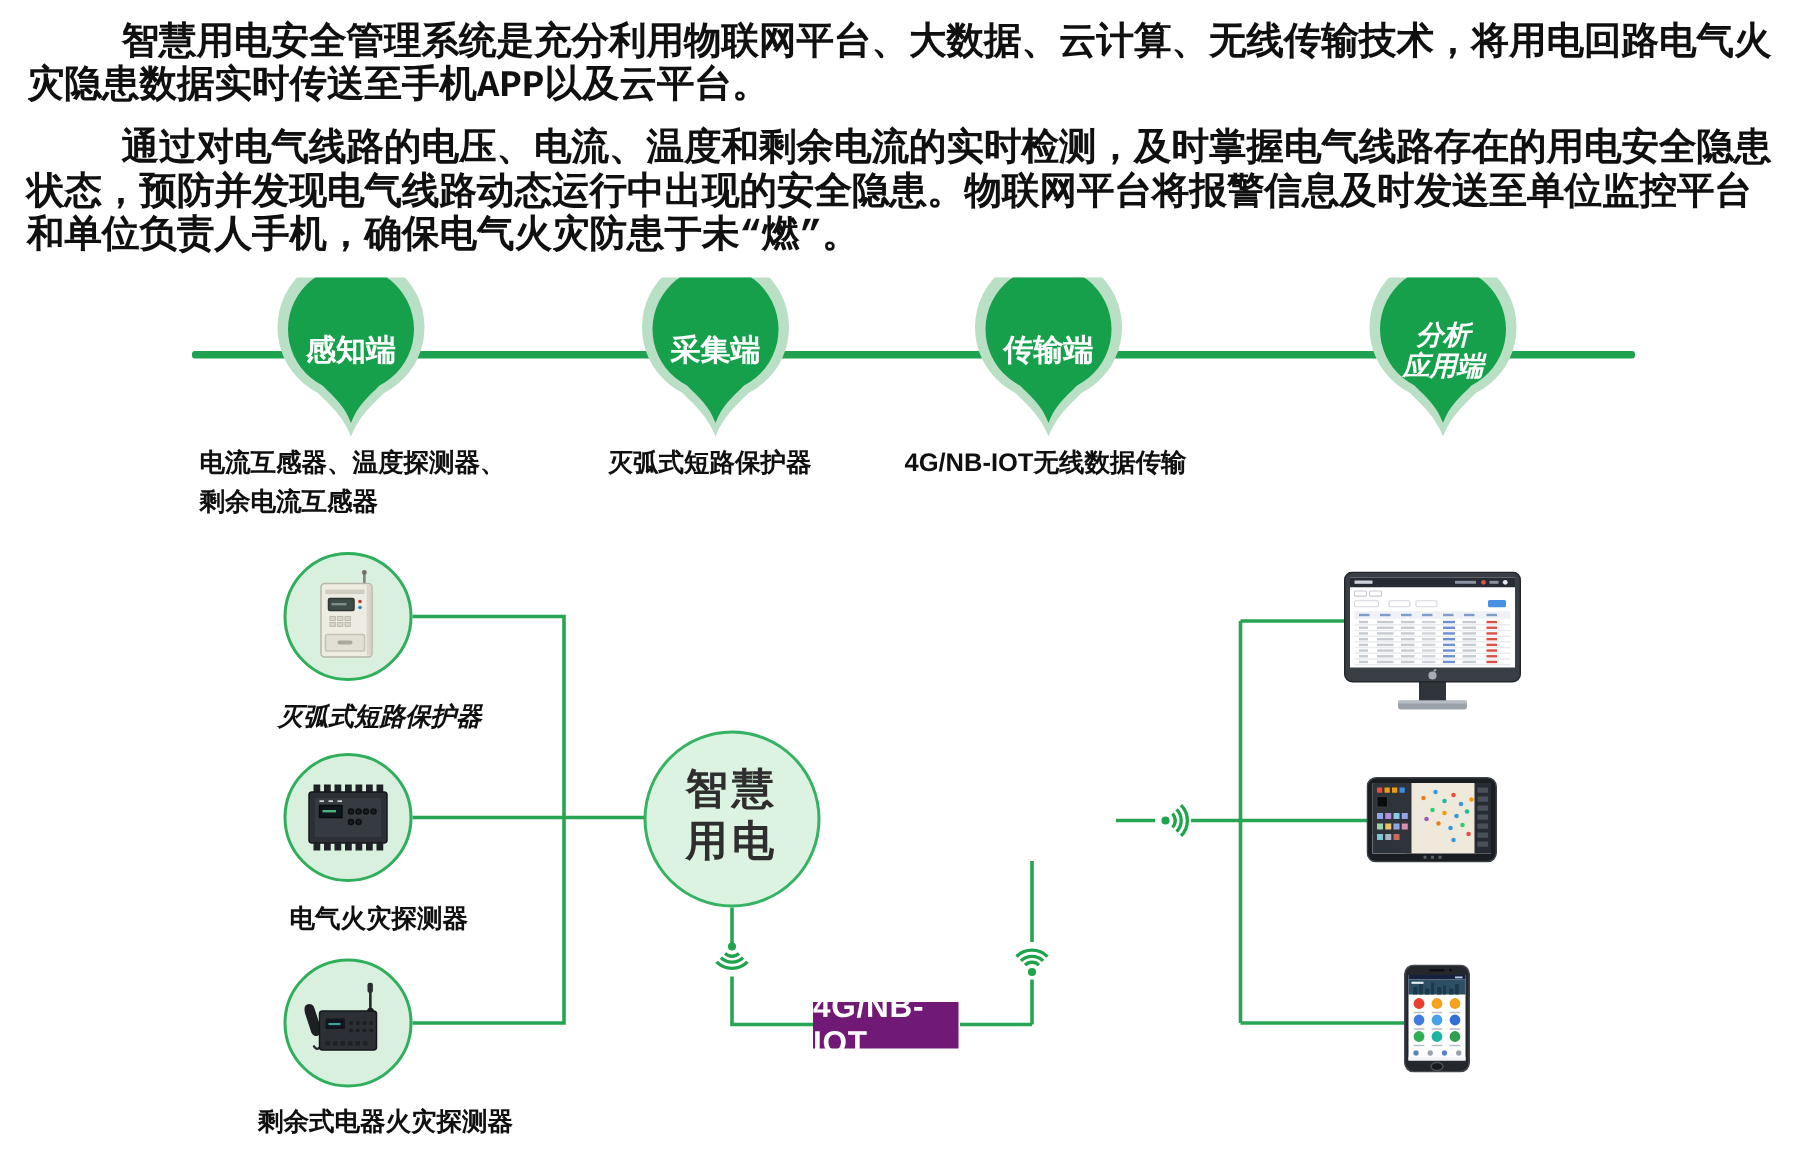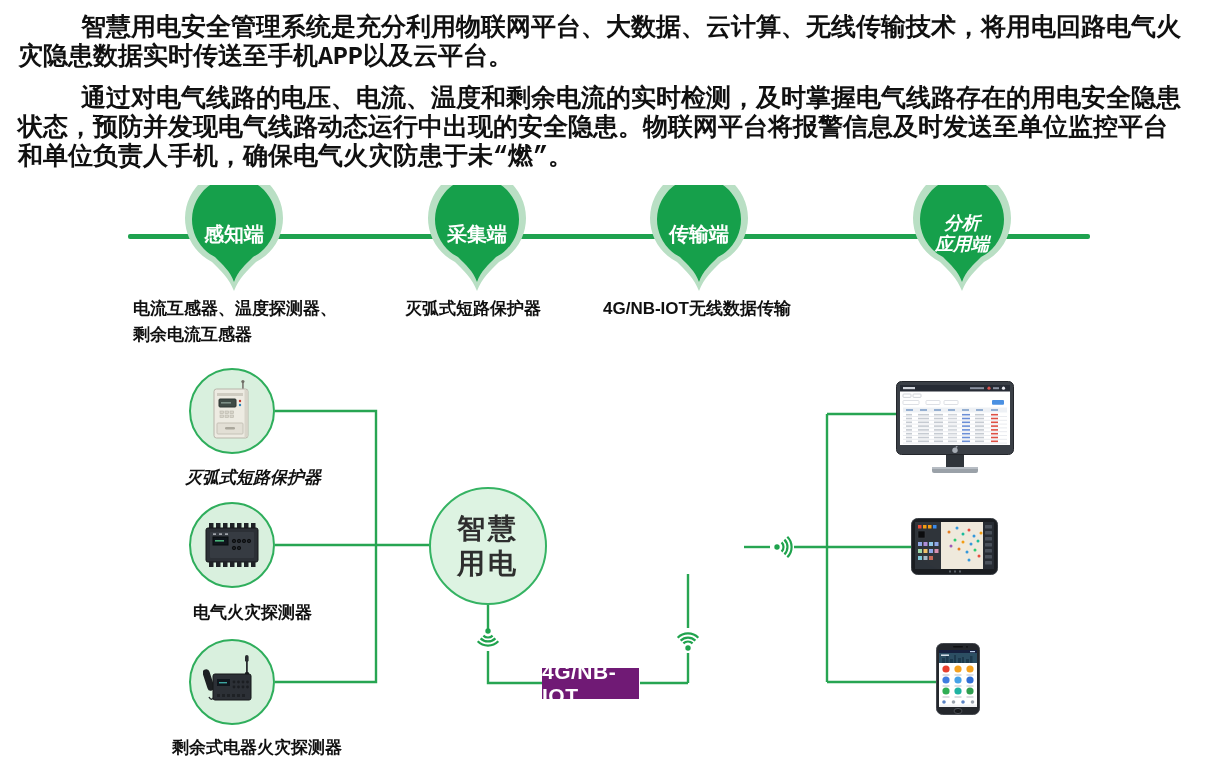--- a/index.html
+++ b/index.html
@@ -22,21 +22,21 @@
   .station-desc{font-size:17px;line-height:26px;font-weight:700;color:#101010;white-space:pre-line;z-index:2;}
 
   
   .device-circle{width:86px;height:86px;border-radius:50%;background:#d9f0de;border:2px solid #2fae5c;
                  display:flex;align-items:center;justify-content:center;box-sizing:border-box;z-index:2;}
   .device-label{font-weight:700;font-size:17px;color:#101010;white-space:nowrap;z-index:2;}
 
   
   .hub{left:429px;top:487px;width:118px;height:118px;border-radius:50%;background:#ddf3e2;border:2px solid #35b363;
        display:flex;align-items:center;justify-content:center;text-align:center;box-sizing:border-box;
-       font-size:28px;line-height:35px;font-weight:700;letter-spacing:3px;color:#2e2e2e;white-space:pre-line;z-index:2;}
+       font-size:28px;line-height:35px;font-weight:700;letter-spacing:3px;color:#2e2e2e;white-space:pre-line;z-index:2;font-family:Liberation Mono, monospace;}
 
   
   .cloud-wrap{left:626px;top:507px;width:122px;height:80px;z-index:2;}
   .cloud-title{position:absolute;left:0;top:21px;width:122px;text-align:center;color:#17a04a;font-weight:700;font-size:17px;}
   .cloud-num{position:absolute;left:0;top:43px;width:122px;text-align:center;color:#17a04a;font-weight:700;font-size:17px;}
 
   
   .net-box{left:542px;top:668px;width:97px;height:31px;background:#701a75;color:#fff;font-weight:700;font-size:21px;
            display:flex;align-items:center;justify-content:center;z-index:2;letter-spacing:0.5px;}
 

